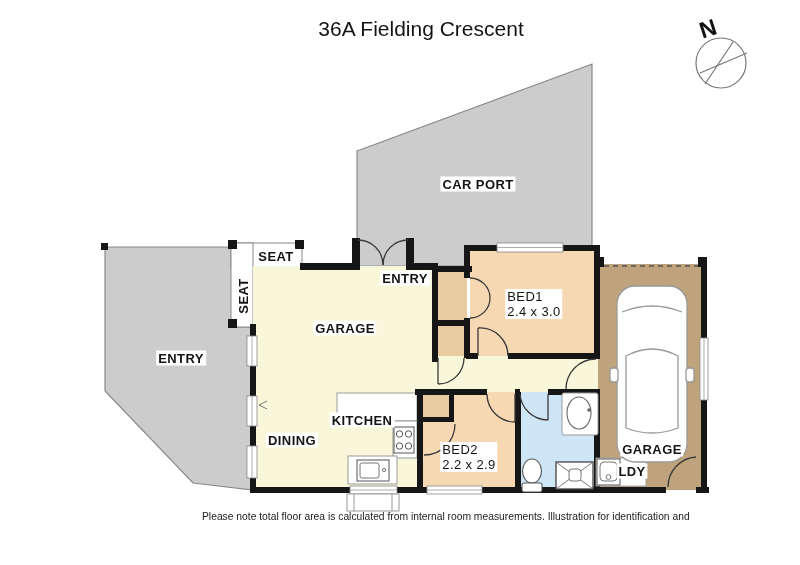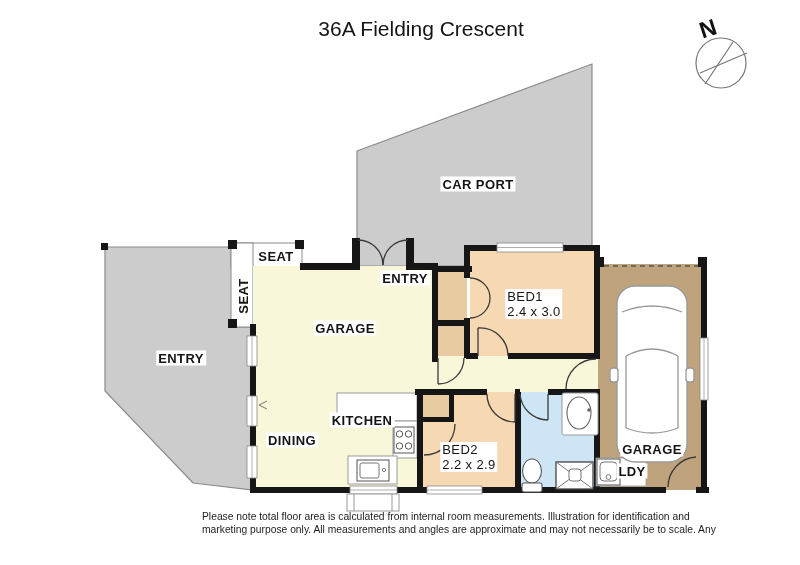--- a/index.html
+++ b/index.html
@@ -213,16 +213,15 @@
   <div class="label" style="left:469px;top:457px">
     <span class="dims">BED2</span>
     <span class="dims">2.2 x 2.9</span>
   </div>
 
   <div class="label" style="left:652px;top:449px">GARAGE</div>
   <div class="label" style="left:632px;top:471px">LDY</div>
 
   <div id="disclaimer">
     <div>Please note total floor area is calculated from internal room measurements.  Illustration for identification and</div>
-    <div>marketing purpose only.  All measurements and angles are approximate and may not necessarily be to scale.  Any</div>
   </div>
 
 </div>
 
 </body></html>

